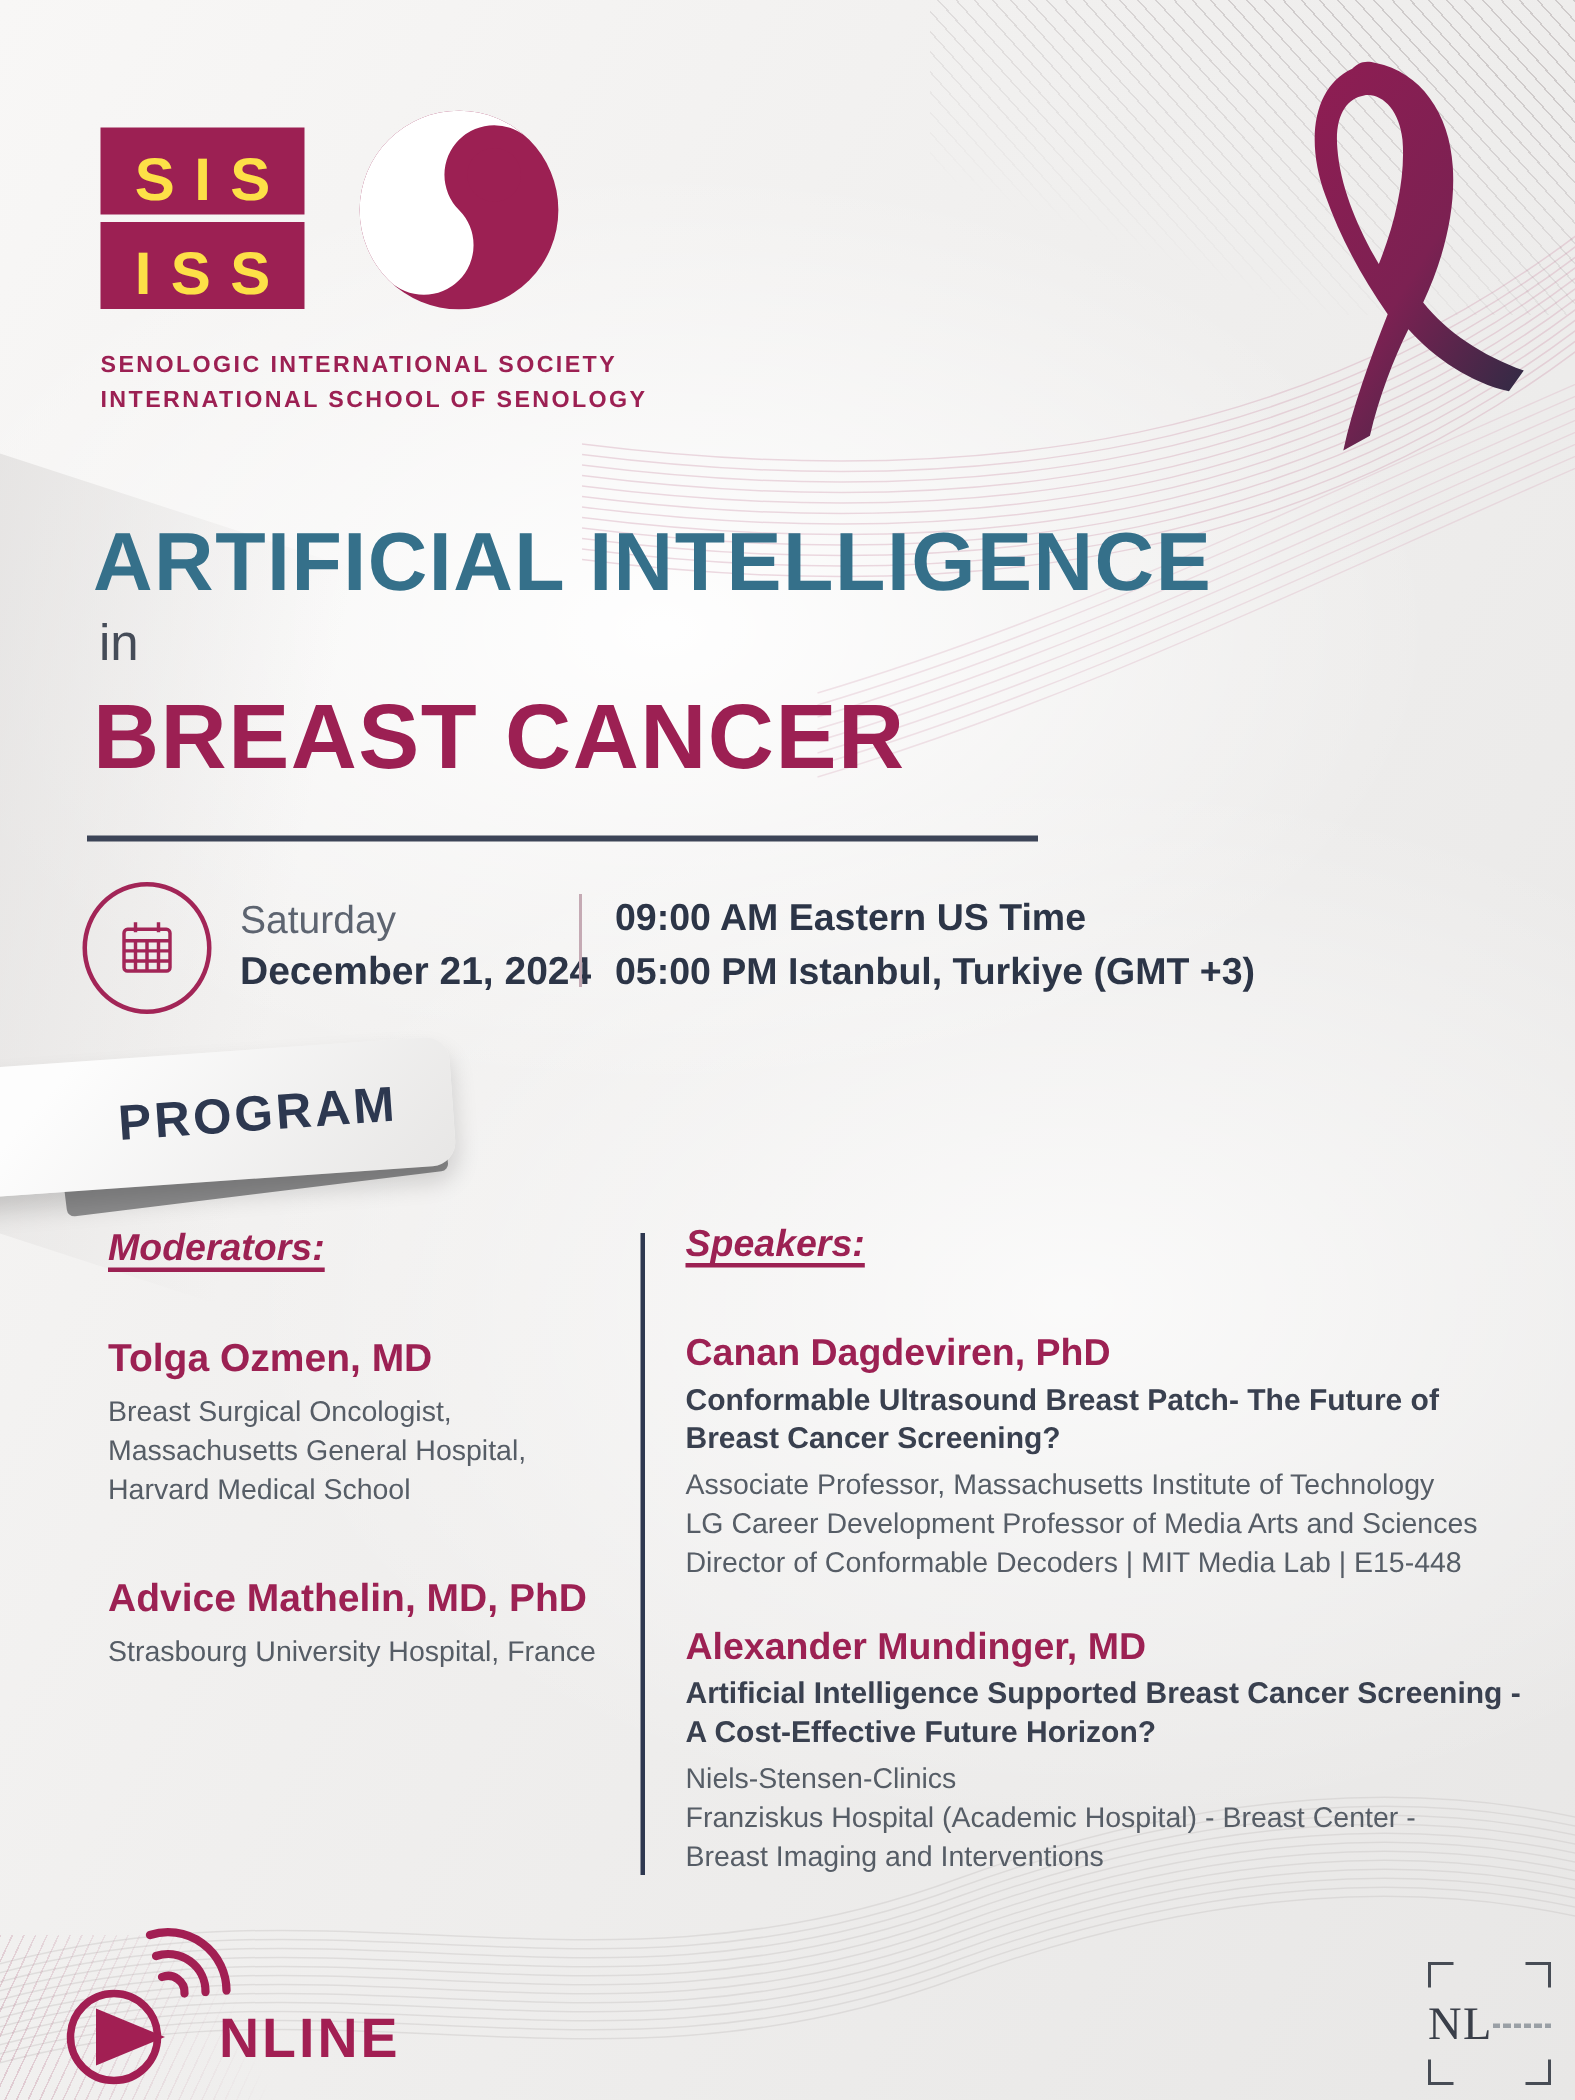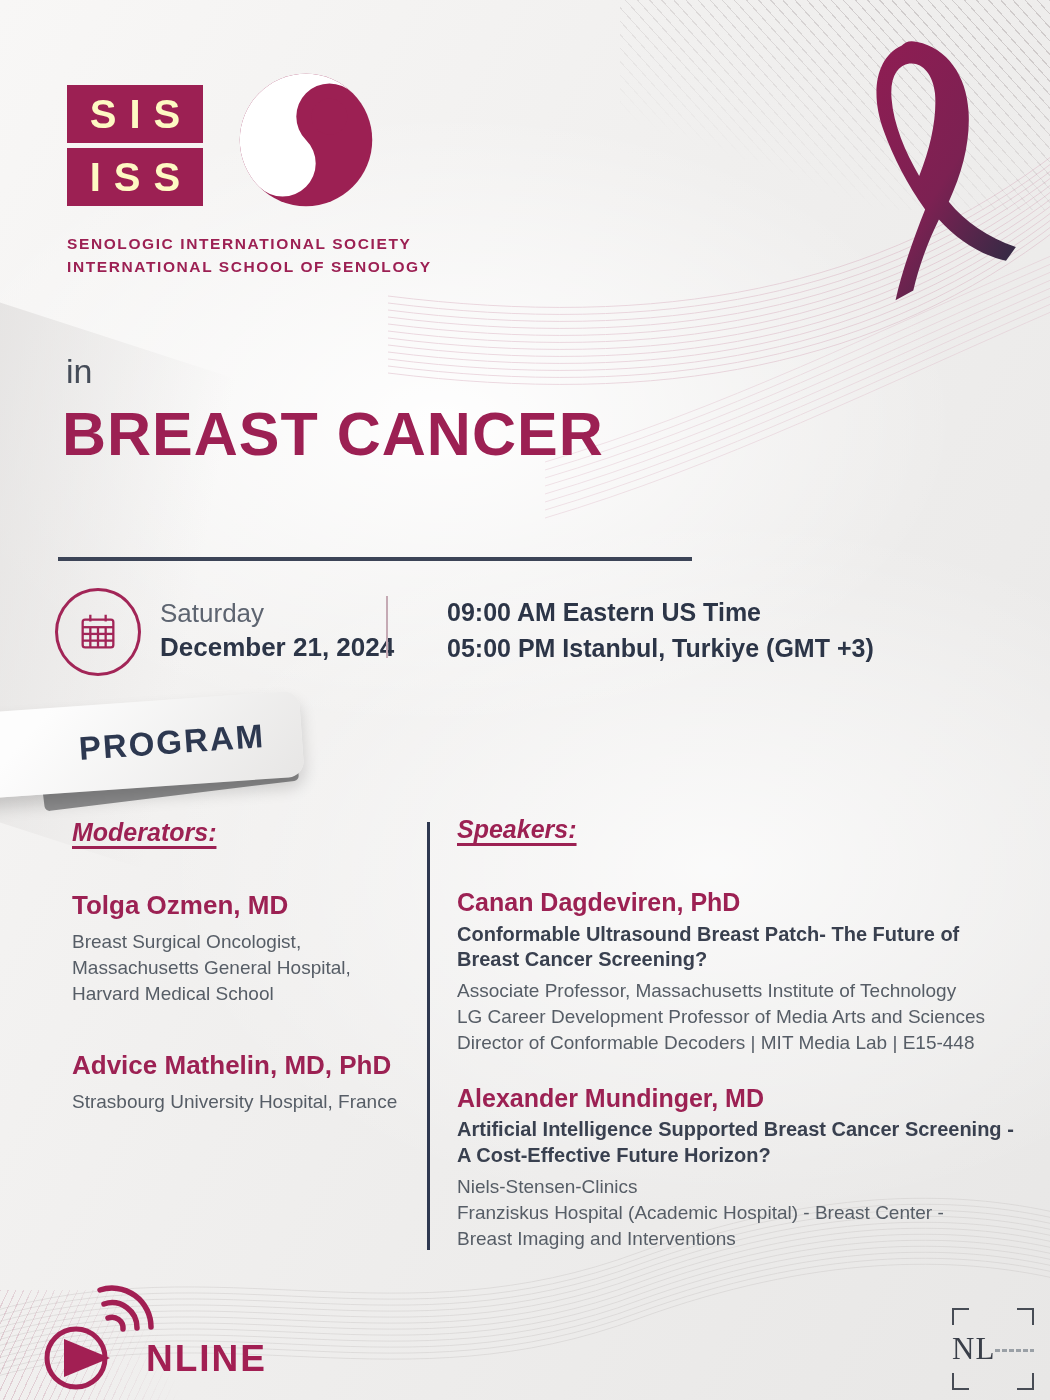--- a/index.html
+++ b/index.html
@@ -27,44 +27,44 @@
     mask-image:linear-gradient(250deg,transparent 20%,#000 90%);
   }
   .left-wedge{
     left:-80px;top:330px;width:330px;height:520px;z-index:0;
     background:linear-gradient(100deg,rgba(222,220,219,.9),rgba(222,220,219,0) 75%);
     transform:skewY(18deg);
   }
   
   .logo-block{left:67px;top:85px;z-index:2;}
   .logo-box{
-    width:136px;height:58px;background:#9c2053;color:#fef9c3;
+    width:136px;height:58px;background:#9c2053;color:#fde047;
     font-weight:bold;font-size:40px;letter-spacing:13px;
-    display:flex;align-items:center;justify-content:center;padding-left:13px;box-sizing:border-box;
+    display:flex;align-items:flex-end;justify-content:center;padding-left:13px;box-sizing:border-box;
   }
   .logo-box + .logo-box{margin-top:5px;}
   .yinyang{position:absolute;left:170px;top:-14px;width:138px;height:138px;}
   .org-names{margin-top:26px;color:#9c2053;font-size:15.5px;font-weight:bold;
     letter-spacing:1.6px;line-height:1.5;white-space:nowrap;}
   
   .ribbon{left:838px;top:36px;width:192px;height:286px;z-index:1;}
   
   .title-block{left:62px;top:346px;z-index:2;}
   .t1{font-size:55px;font-weight:bold;color:#35708a;letter-spacing:1px;line-height:1.05;}
   .t2{font-size:34px;color:#454c58;margin:8px 0 0 4px;line-height:1.05;}
   .t3{font-size:61px;font-weight:bold;color:#9c2053;letter-spacing:1px;margin-top:12px;line-height:1.05;}
   .title-rule{left:58px;top:557px;width:634px;height:4px;background:#3c4457;z-index:2;}
   
   .cal-circle{left:55px;top:588px;width:86px;height:88px;border:3px solid #a22557;
     border-radius:50%;box-sizing:border-box;display:flex;align-items:center;justify-content:center;z-index:2;}
   .date-block{left:160px;top:597px;z-index:2;}
   .day{font-size:26px;color:#5d6470;line-height:1.3;}
   .date{font-size:26px;font-weight:bold;color:#2c3547;line-height:1.3;}
   .sched-divider{left:386px;top:596px;width:2px;height:62px;background:#c5aab4;z-index:2;}
-  .times-block{left:447px;top:594px;z-index:2;}
+  .times-block{left:410px;top:594px;z-index:2;}
   .time-line{font-size:25px;font-weight:bold;color:#2c3547;line-height:36px;}
   
   .program-flap{left:42px;top:760px;width:256px;height:36px;background:#8d8d8e;
     transform:rotate(-7deg);border-radius:5px;z-index:2;}
   .program-card{
     left:-30px;top:702px;width:332px;height:86px;transform:rotate(-4deg);
     background:linear-gradient(135deg,#fdfdfd 20%,#e7e6e5);border-radius:16px;
     box-shadow:0 10px 16px rgba(0,0,0,.16);z-index:3;
     display:flex;align-items:center;justify-content:center;padding-left:72px;box-sizing:border-box;
   }
@@ -187,20 +187,21 @@
       C 80 232 90 206 100 186
       C 118 206 142 222 168 228 L 178 214
       C 150 204 126 188 110 168
       C 124 138 132 106 130 76
       C 128 40 108 12 78 6 C 70 4 66 6 62 10 Z
       M70 28 C 82 26 94 38 96 58 C 98 82 92 112 80 142
       C 66 118 54 90 52 64 C 50 42 58 30 70 28 Z"></path>
   </svg>
 
   <div class="abs title-block">
+    <div class="t1">ARTIFICIAL INTELLIGENCE</div>
     <div class="t2">in</div>
     <div class="t3">BREAST CANCER</div>
   </div>
   <div class="abs title-rule"></div>
 
   <div class="abs cal-circle">
     <svg width="46" height="46" viewBox="0 0 48 48" fill="none" stroke="#a22557" stroke-width="2.4">
       <rect x="8" y="11" width="32" height="29" rx="2.5"></rect>
       <line x1="8" y1="19" x2="40" y2="19"></line>
       <line x1="16" y1="6" x2="16" y2="13"></line>

